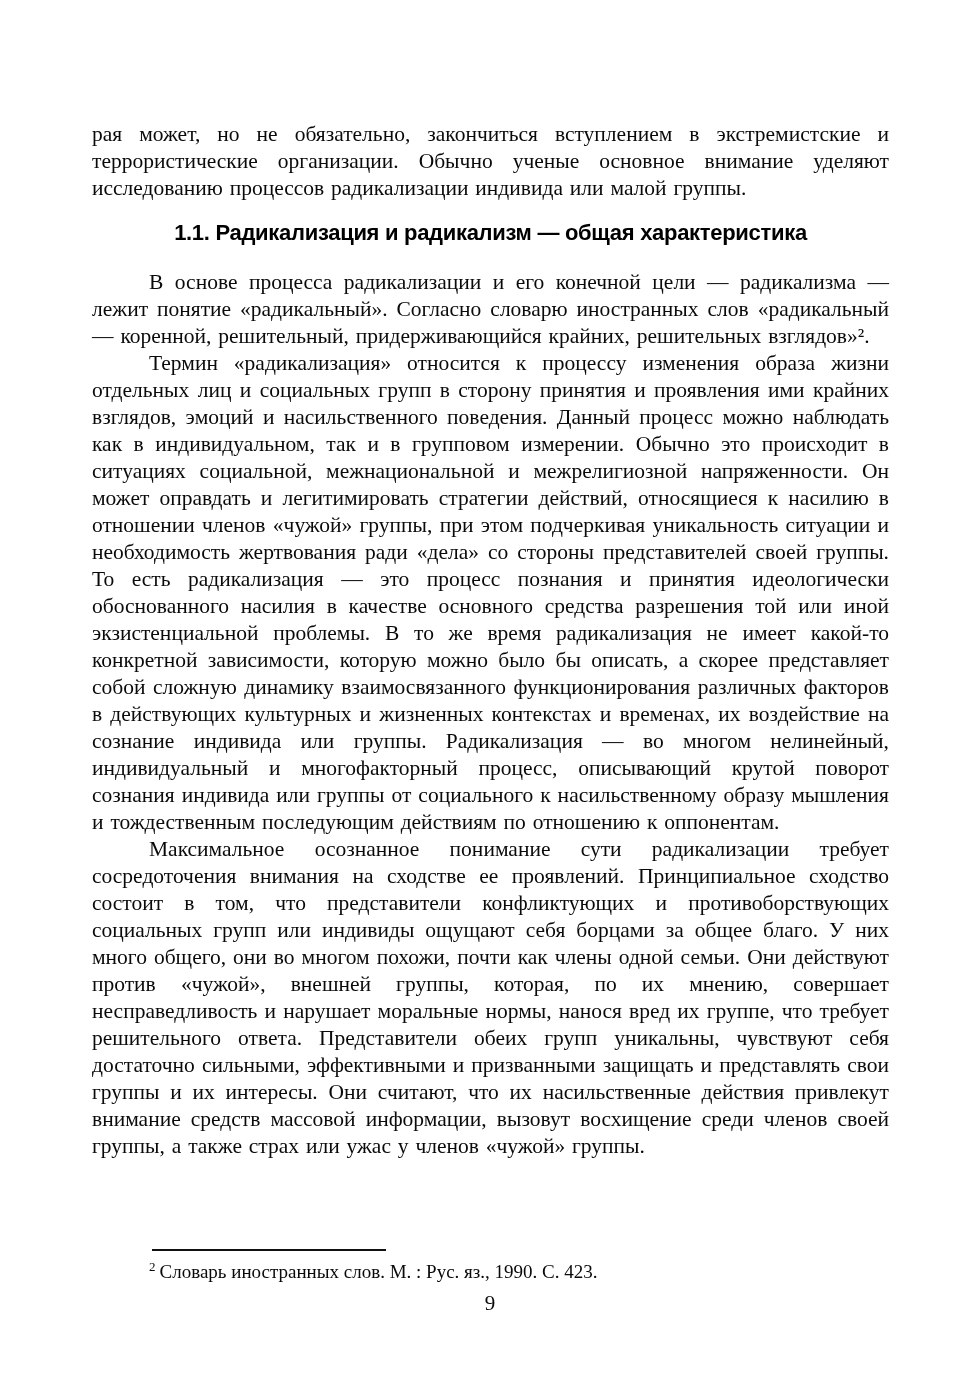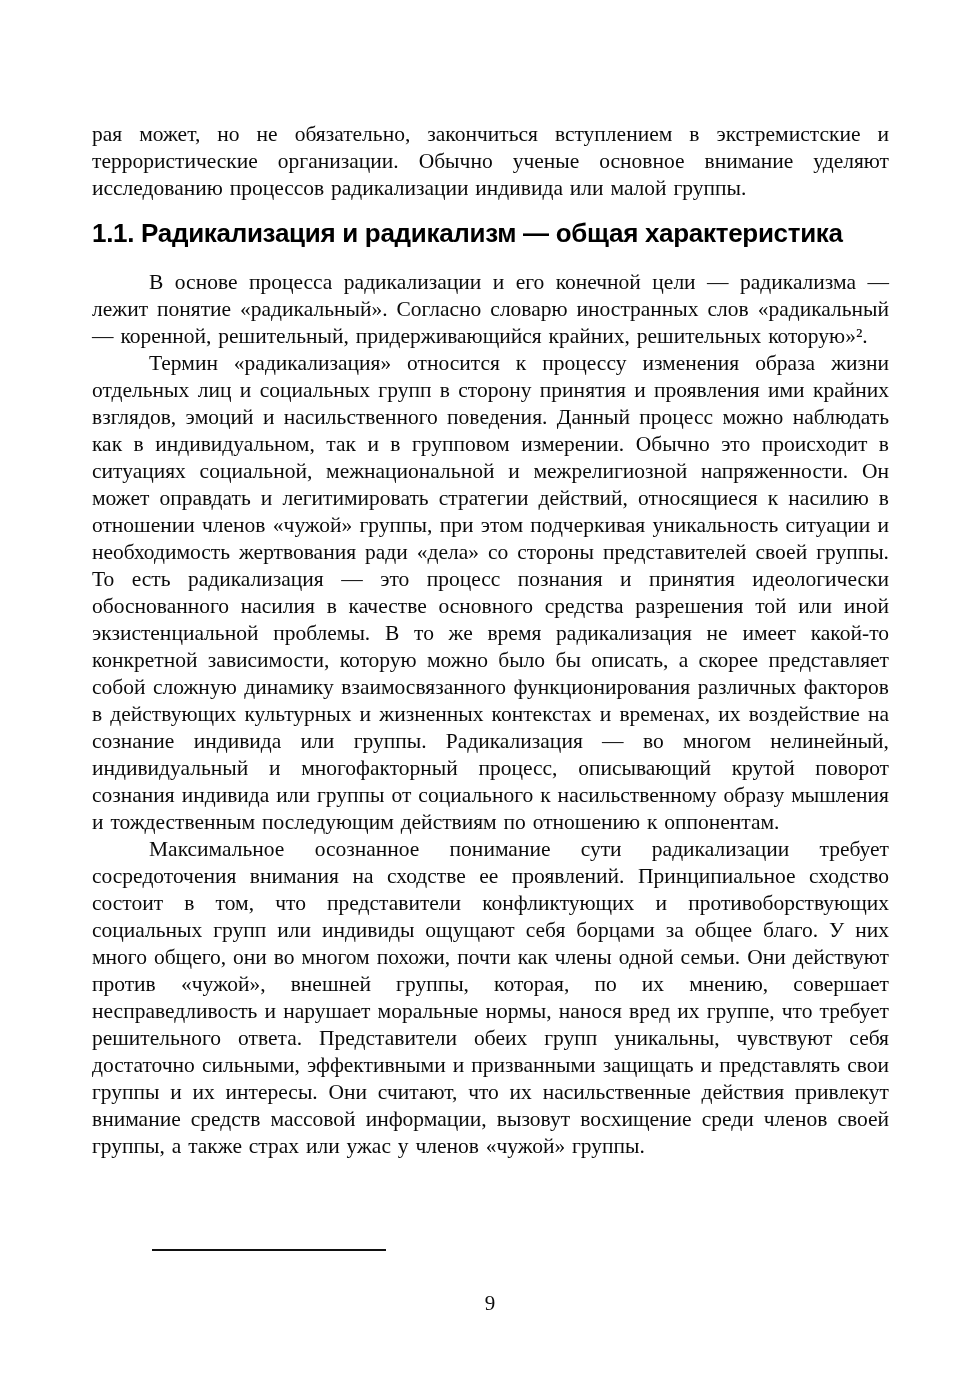--- a/index.html
+++ b/index.html
@@ -30,23 +30,24 @@
     text-indent: 57px;
     word-spacing: 1.5px;
   }
   p.body-text.no-indent {
     text-indent: 0;
     margin-top: 28px;
   }
   h1.section-heading {
     font-family: "Liberation Sans", "DejaVu Sans", sans-serif;
     font-weight: bold;
-    font-size: 26px;
+    font-size: 22px;
     line-height: 30px;
     letter-spacing: -0.3px;
+    text-align: center;
     margin: 16px 0 21px 0;
     color: #000000;
   }
   .footnote-block {
     position: absolute;
     left: 92px;
     top: 1249px;
     width: 797px;
     font-family: "Liberation Serif", "DejaVu Serif", serif;
   }
@@ -81,25 +82,26 @@
 </style>
 </head>
 <body>
 
 <div class="page">
 
   <p class="body-text no-indent">рая может, но не обязательно, закончиться вступлением в экстремистские и террористические организации. Обычно ученые основное внимание уделяют исследованию процессов радикализации индивида или малой группы.</p>
 
   <h1 class="section-heading">1.1. Радикализация и радикализм — общая характеристика</h1>
 
-  <p class="body-text">В основе процесса радикализации и его конечной цели — радикализма — лежит понятие «радикальный». Согласно словарю иностранных слов «радикальный — коренной, решительный, придерживающийся крайних, решительных которую»².</p>
+  <p class="body-text">В основе процесса радикализации и его конечной цели — радикализма — лежит понятие «радикальный». Согласно словарю иностранных слов «радикальный — коренной, решительный, придерживающийся крайних, решительных взглядов»².</p>
 
   <p class="body-text">Термин «радикализация» относится к процессу изменения образа жизни отдельных лиц и социальных групп в сторону принятия и проявления ими крайних взглядов, эмоций и насильственного поведения. Данный процесс можно наблюдать как в индивидуальном, так и в групповом измерении. Обычно это происходит в ситуациях социальной, межнациональной и межрелигиозной напряженности. Он может оправдать и легитимировать стратегии действий, относящиеся к насилию в отношении членов «чужой» группы, при этом подчеркивая уникальность ситуации и необходимость жертвования ради «дела» со стороны представителей своей группы. То есть радикализация — это процесс познания и принятия идеологически обоснованного насилия в качестве основного средства разрешения той или иной экзистенциальной проблемы. В то же время радикализация не имеет какой-то конкретной зависимости, которую можно было бы описать, а скорее представляет собой сложную динамику взаимосвязанного функционирования различных факторов в действующих культурных и жизненных контекстах и временах, их воздействие на сознание индивида или группы. Радикализация — во многом нелинейный, индивидуальный и многофакторный процесс, описывающий крутой поворот сознания индивида или группы от социального к насильственному образу мышления и тождественным последующим действиям по отношению к оппонентам.</p>
 
   <p class="body-text">Максимальное осознанное понимание сути радикализации требует сосредоточения внимания на сходстве ее проявлений. Принципиальное сходство состоит в том, что представители конфликтующих и противоборствующих социальных групп или индивиды ощущают себя борцами за общее благо. У них много общего, они во многом похожи, почти как члены одной семьи. Они действуют против «чужой», внешней группы, которая, по их мнению, совершает несправедливость и нарушает моральные нормы, нанося вред их группе, что требует решительного ответа. Представители обеих групп уникальны, чувствуют себя достаточно сильными, эффективными и призванными защищать и представлять свои группы и их интересы. Они считают, что их насильственные действия привлекут внимание средств массовой информации, вызовут восхищение среди членов своей группы, а также страх или ужас у членов «чужой» группы.</p>
 
   <div class="footnote-block">
     <div class="footnote-rule"></div>
+    <p class="footnote-line"><sup>2</sup><span>Словарь иностранных слов. М. : Рус. яз., 1990. С. 423.</span></p>
   </div>
 
   <div class="page-number">9</div>
 
 </div>
 
 </body></html>

